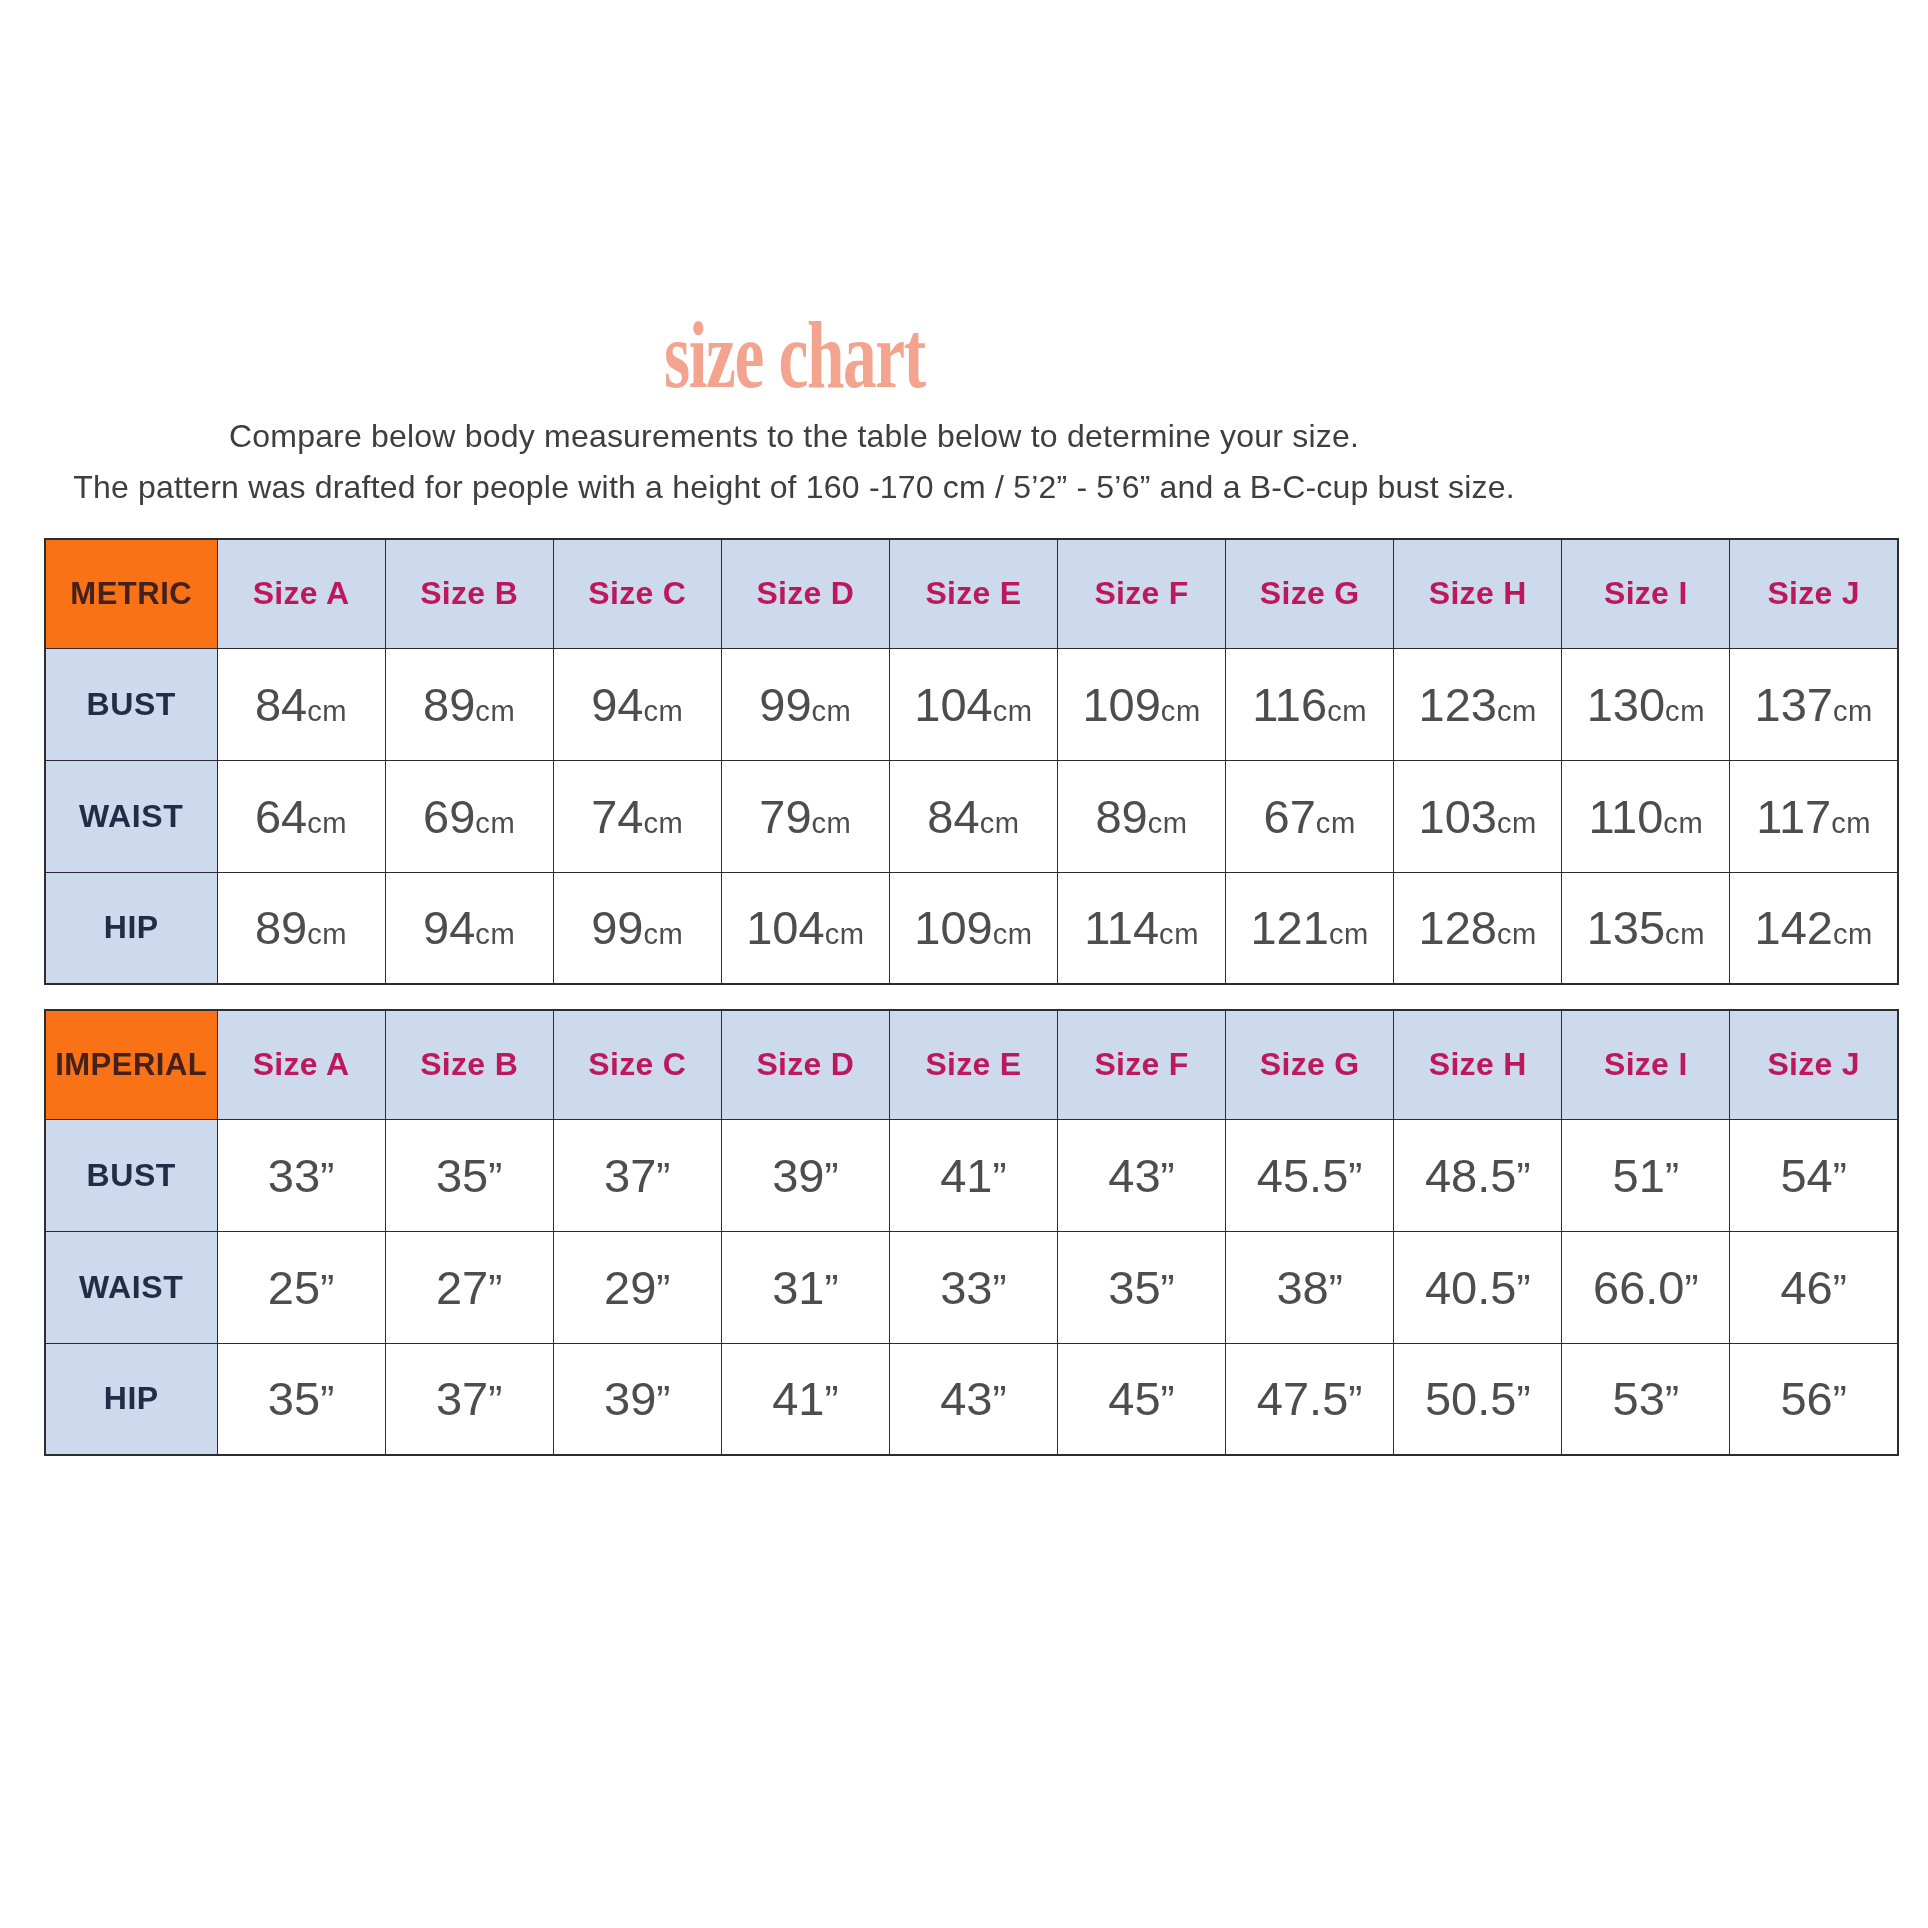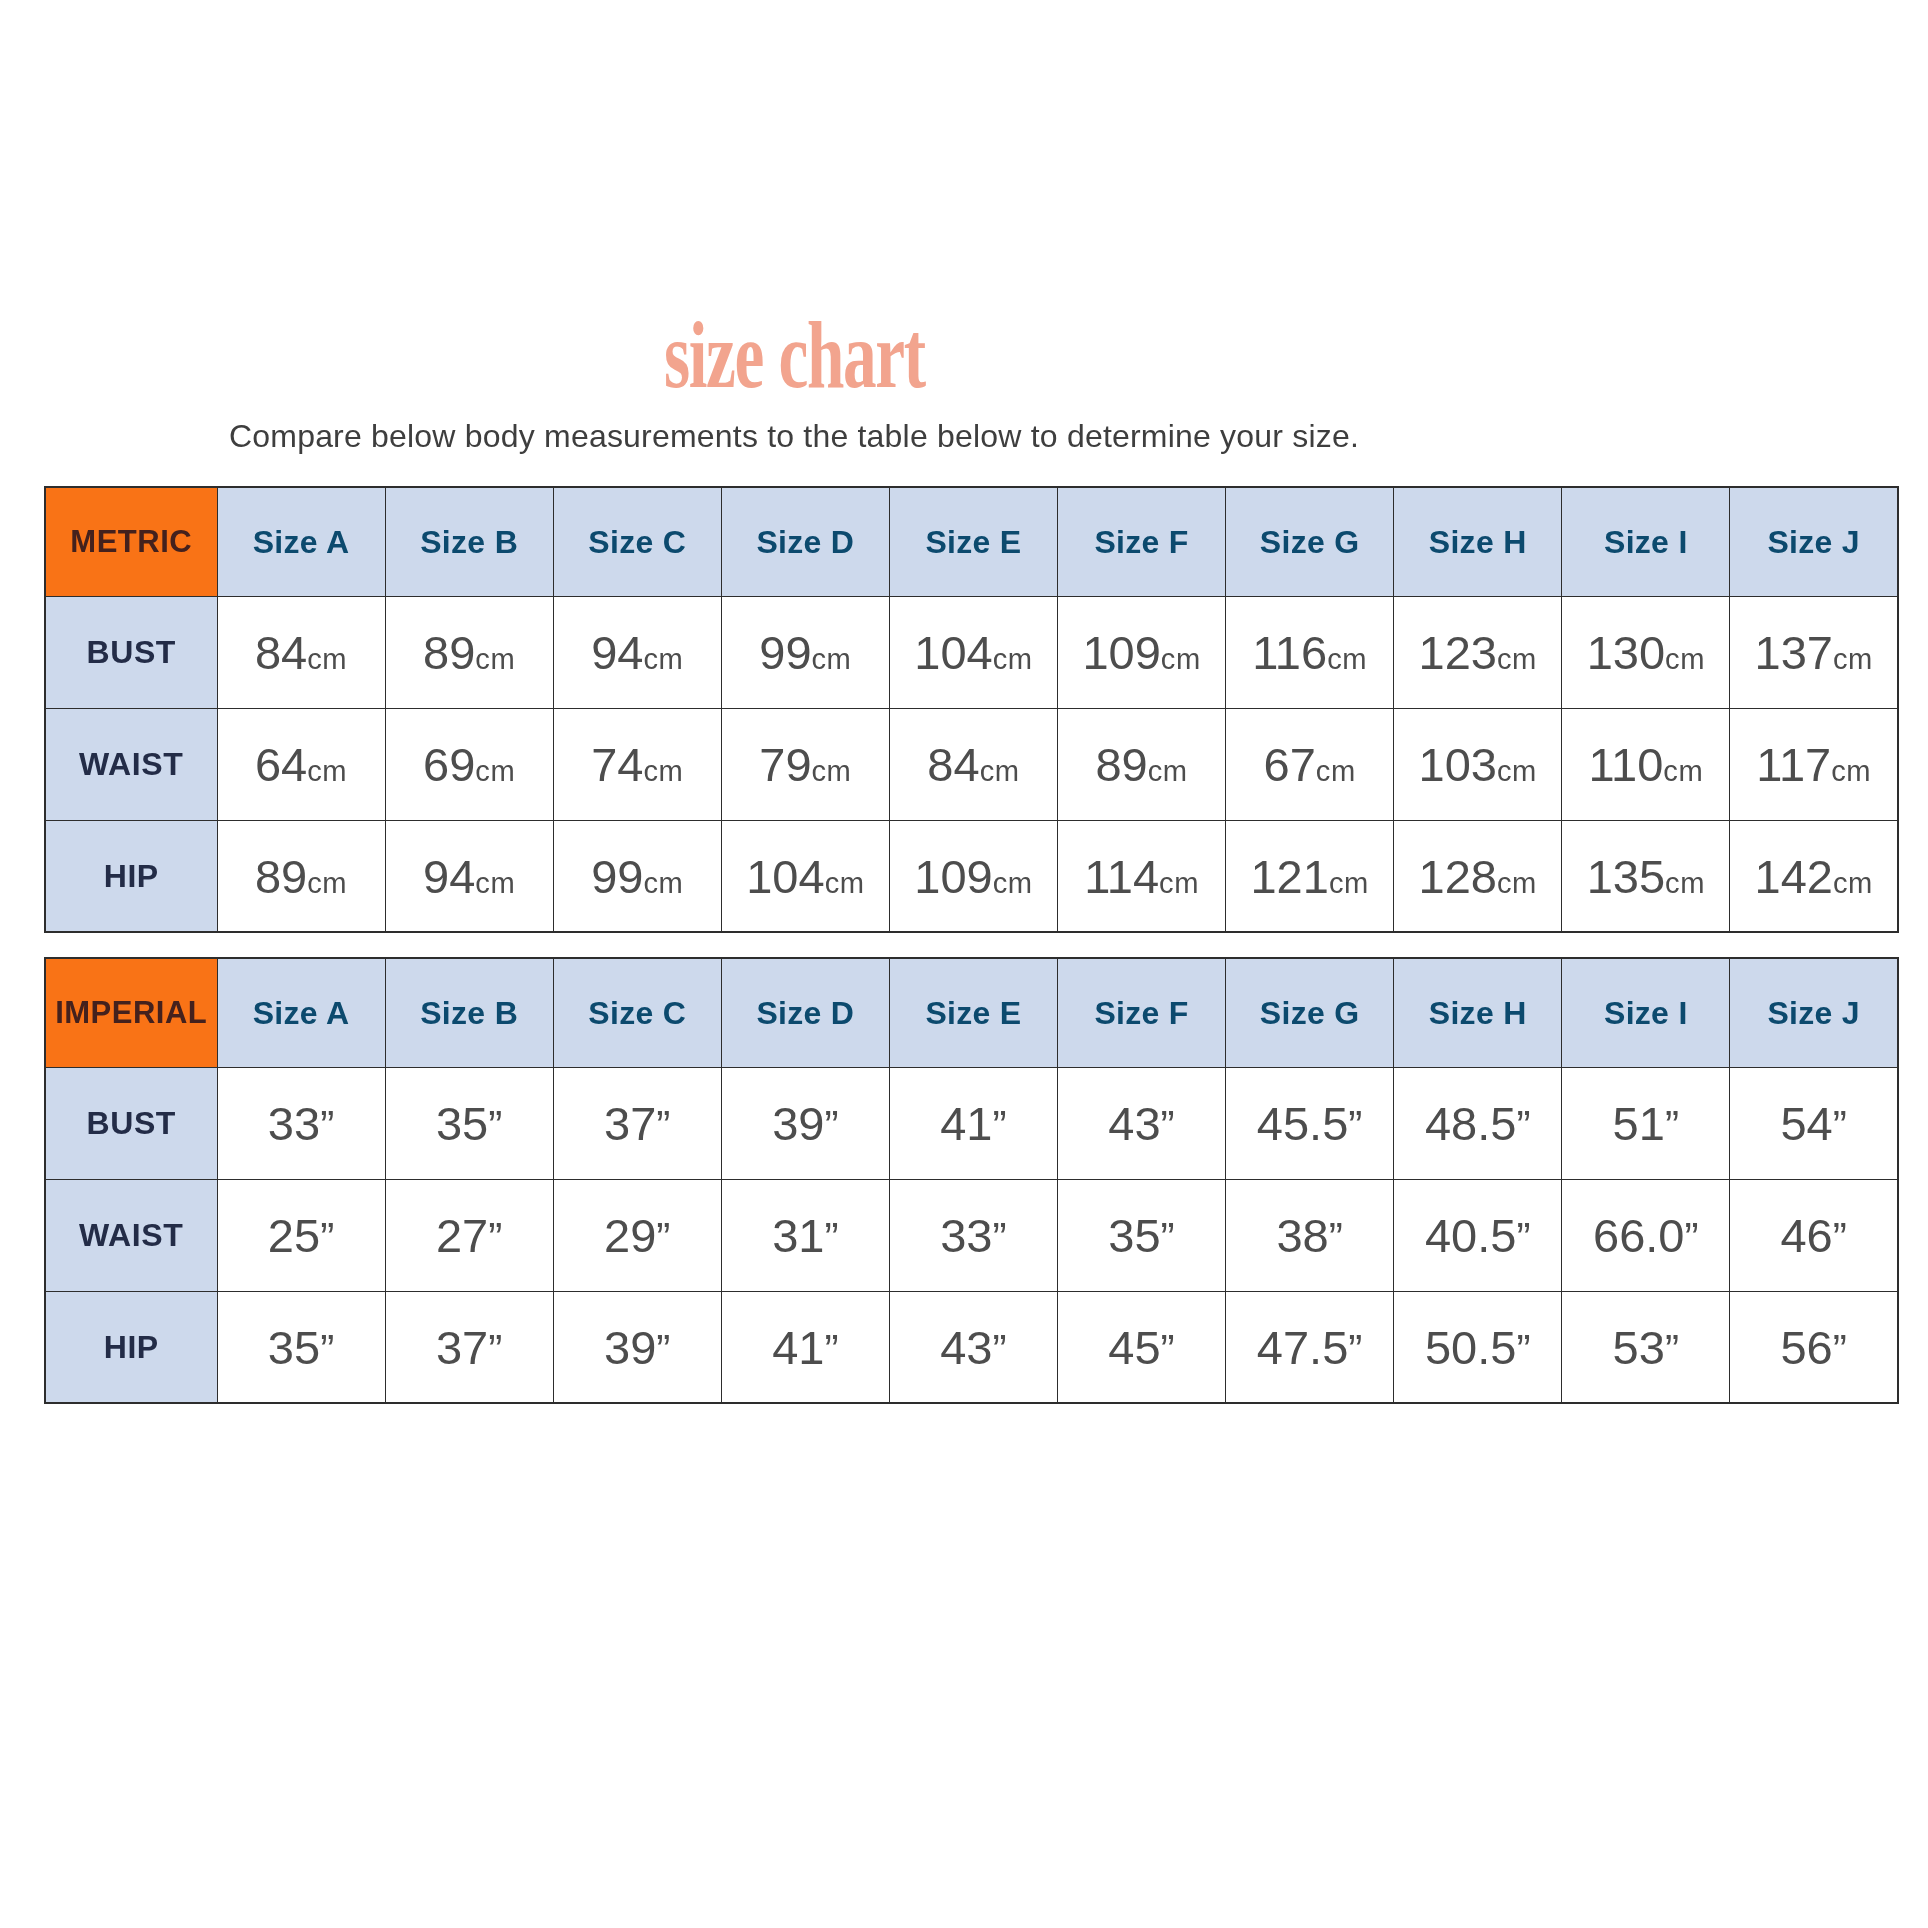--- a/index.html
+++ b/index.html
@@ -64,21 +64,21 @@
   .size-table tbody tr { height: 112px; padding-left: 32px; }
   th.unit-cell {
     background: #f97316;
     color: #44211d;
     font-weight: bold;
     font-size: 31px;
     letter-spacing: 0.5px;
   }
   th.size-header {
     background: #cdd9ec;
-    color: #0c4a6e;
+    color: #be185d;
     font-weight: bold;
     font-size: 32px;
     letter-spacing: 0.3px;
   }
   th.row-label {
     background: #cdd9ec;
     color: #232c47;
     font-weight: bold;
     font-size: 32px;
     letter-spacing: 0.6px;
@@ -99,20 +99,21 @@
 </style>
 </head>
 <body>
 
 <main class="page">
 
   <h1 class="title-wrap"><span class="title-text">size chart</span></h1>
 
   <p class="subtitle">Compare below body measurements to the table below to determine your size.</p>
 
+  <p class="subtitle" style="margin-top:0;">The pattern was drafted for people with a height of 160 -170 cm / 5’2” - 5’6” and a B-C-cup bust size.</p>
 
   <table class="size-table metric-table">
       <colgroup>
         <col class="col-label">
         <col>
         <col>
         <col>
         <col>
         <col>
         <col>

